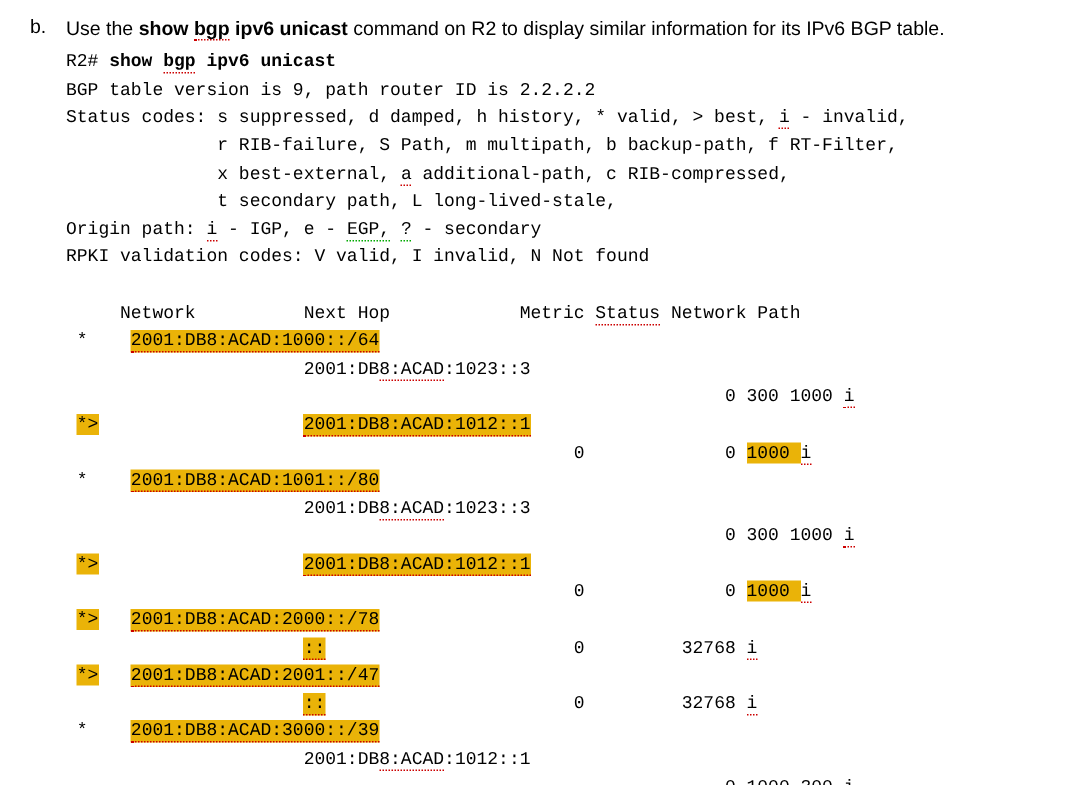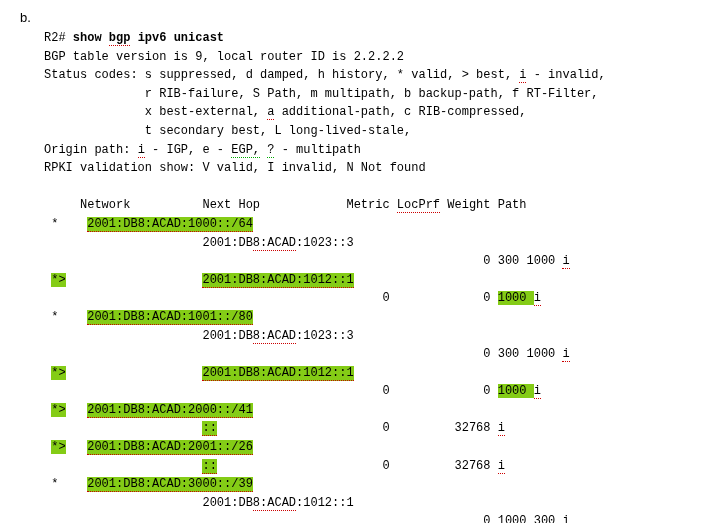--- a/index.html
+++ b/index.html
@@ -19,49 +19,52 @@
   .sq-red { border-bottom: 1px dotted #c00; }
   .sq-green { border-bottom: 1px dotted #0a0; }
   .mono-block {
     font-family: "Courier New", Courier, monospace;
     font-size: 12px;
     line-height: 1.55;
     white-space: pre;
     margin-left: 24px;
     margin-top: 4px;
   }
-  .hl { background: #84cc16; }
+  .hl { background: #eab308; }
 </style>
 </head>
 <body>
 
 <div class="lead-row">
   <div class="bullet">b.</div>
+  <div class="lead">
+    <span>Use the </span><span class="bold"><span>show </span><span class="sq-red">bgp</span><span> ipv6 unicast</span></span><span> command on R2 to display similar information for its IPv6 BGP table.</span>
+  </div>
 </div>
 
 <div class="mono-block"><span>R2# </span><span class="bold"><span>show </span><span class="sq-red">bgp</span><span> ipv6 unicast</span></span>
-<span>BGP table version is 9, local router ID is 2.2.2.2</span>
+<span>BGP table version is 9, path router ID is 2.2.2.2</span>
 <span>Status codes: s suppressed, d damped, h history, * valid, &gt; best, </span><span class="sq-red">i</span><span> - invalid,</span>
 <span>              r RIB-failure, S Path, m multipath, b backup-path, f RT-Filter,</span>
 <span>              x best-external, </span><span class="sq-red">a</span><span> additional-path, c RIB-compressed,</span>
-<span>              t secondary best, L long-lived-stale,</span>
-<span>Origin path: </span><span class="sq-red">i</span><span> - IGP, e - </span><span class="sq-green">EGP,</span><span> </span><span class="sq-green">?</span><span> - multipath</span>
-<span>RPKI validation show: V valid, I invalid, N Not found</span>
+<span>              t secondary path, L long-lived-stale,</span>
+<span>Origin path: </span><span class="sq-red">i</span><span> - IGP, e - </span><span class="sq-green">EGP,</span><span> </span><span class="sq-green">?</span><span> - secondary</span>
+<span>RPKI validation codes: V valid, I invalid, N Not found</span>
 
-<span>     Network          Next Hop            Metric </span><span class="sq-red">LocPrf</span><span> Weight Path</span>
+<span>     Network          Next Hop            Metric </span><span class="sq-red">Status</span><span> Network Path</span>
 <span> *    </span><span class="hl sq-red">2001:DB8:ACAD:1000::/64</span>
 <span>                      2001:DB</span><span class="sq-red">8:ACAD</span><span>:1023::3</span>
 <span>                                                             0 300 1000 </span><span class="sq-red">i</span>
 <span> </span><span class="hl">*&gt;</span><span>                   </span><span class="hl sq-red">2001:DB8:ACAD:1012::1</span>
 <span>                                               0             0 </span><span class="hl">1000 </span><span class="sq-red">i</span>
 <span> *    </span><span class="hl sq-red">2001:DB8:ACAD:1001::/80</span>
 <span>                      2001:DB</span><span class="sq-red">8:ACAD</span><span>:1023::3</span>
 <span>                                                             0 300 1000 </span><span class="sq-red">i</span>
 <span> </span><span class="hl">*&gt;</span><span>                   </span><span class="hl sq-red">2001:DB8:ACAD:1012::1</span>
 <span>                                               0             0 </span><span class="hl">1000 </span><span class="sq-red">i</span>
-<span> </span><span class="hl">*&gt;</span><span>   </span><span class="hl sq-red">2001:DB8:ACAD:2000::/41</span>
+<span> </span><span class="hl">*&gt;</span><span>   </span><span class="hl sq-red">2001:DB8:ACAD:2000::/78</span>
 <span>                      </span><span class="hl sq-red">::</span><span>                       0         32768 </span><span class="sq-red">i</span>
-<span> </span><span class="hl">*&gt;</span><span>   </span><span class="hl sq-red">2001:DB8:ACAD:2001::/26</span>
+<span> </span><span class="hl">*&gt;</span><span>   </span><span class="hl sq-red">2001:DB8:ACAD:2001::/47</span>
 <span>                      </span><span class="hl sq-red">::</span><span>                       0         32768 </span><span class="sq-red">i</span>
 <span> *    </span><span class="hl sq-red">2001:DB8:ACAD:3000::/39</span>
 <span>                      2001:DB</span><span class="sq-red">8:ACAD</span><span>:1012::1</span>
 <span>                                                             0 1000 300 </span><span class="sq-red">i</span>
 </div>
 
 </body></html>

